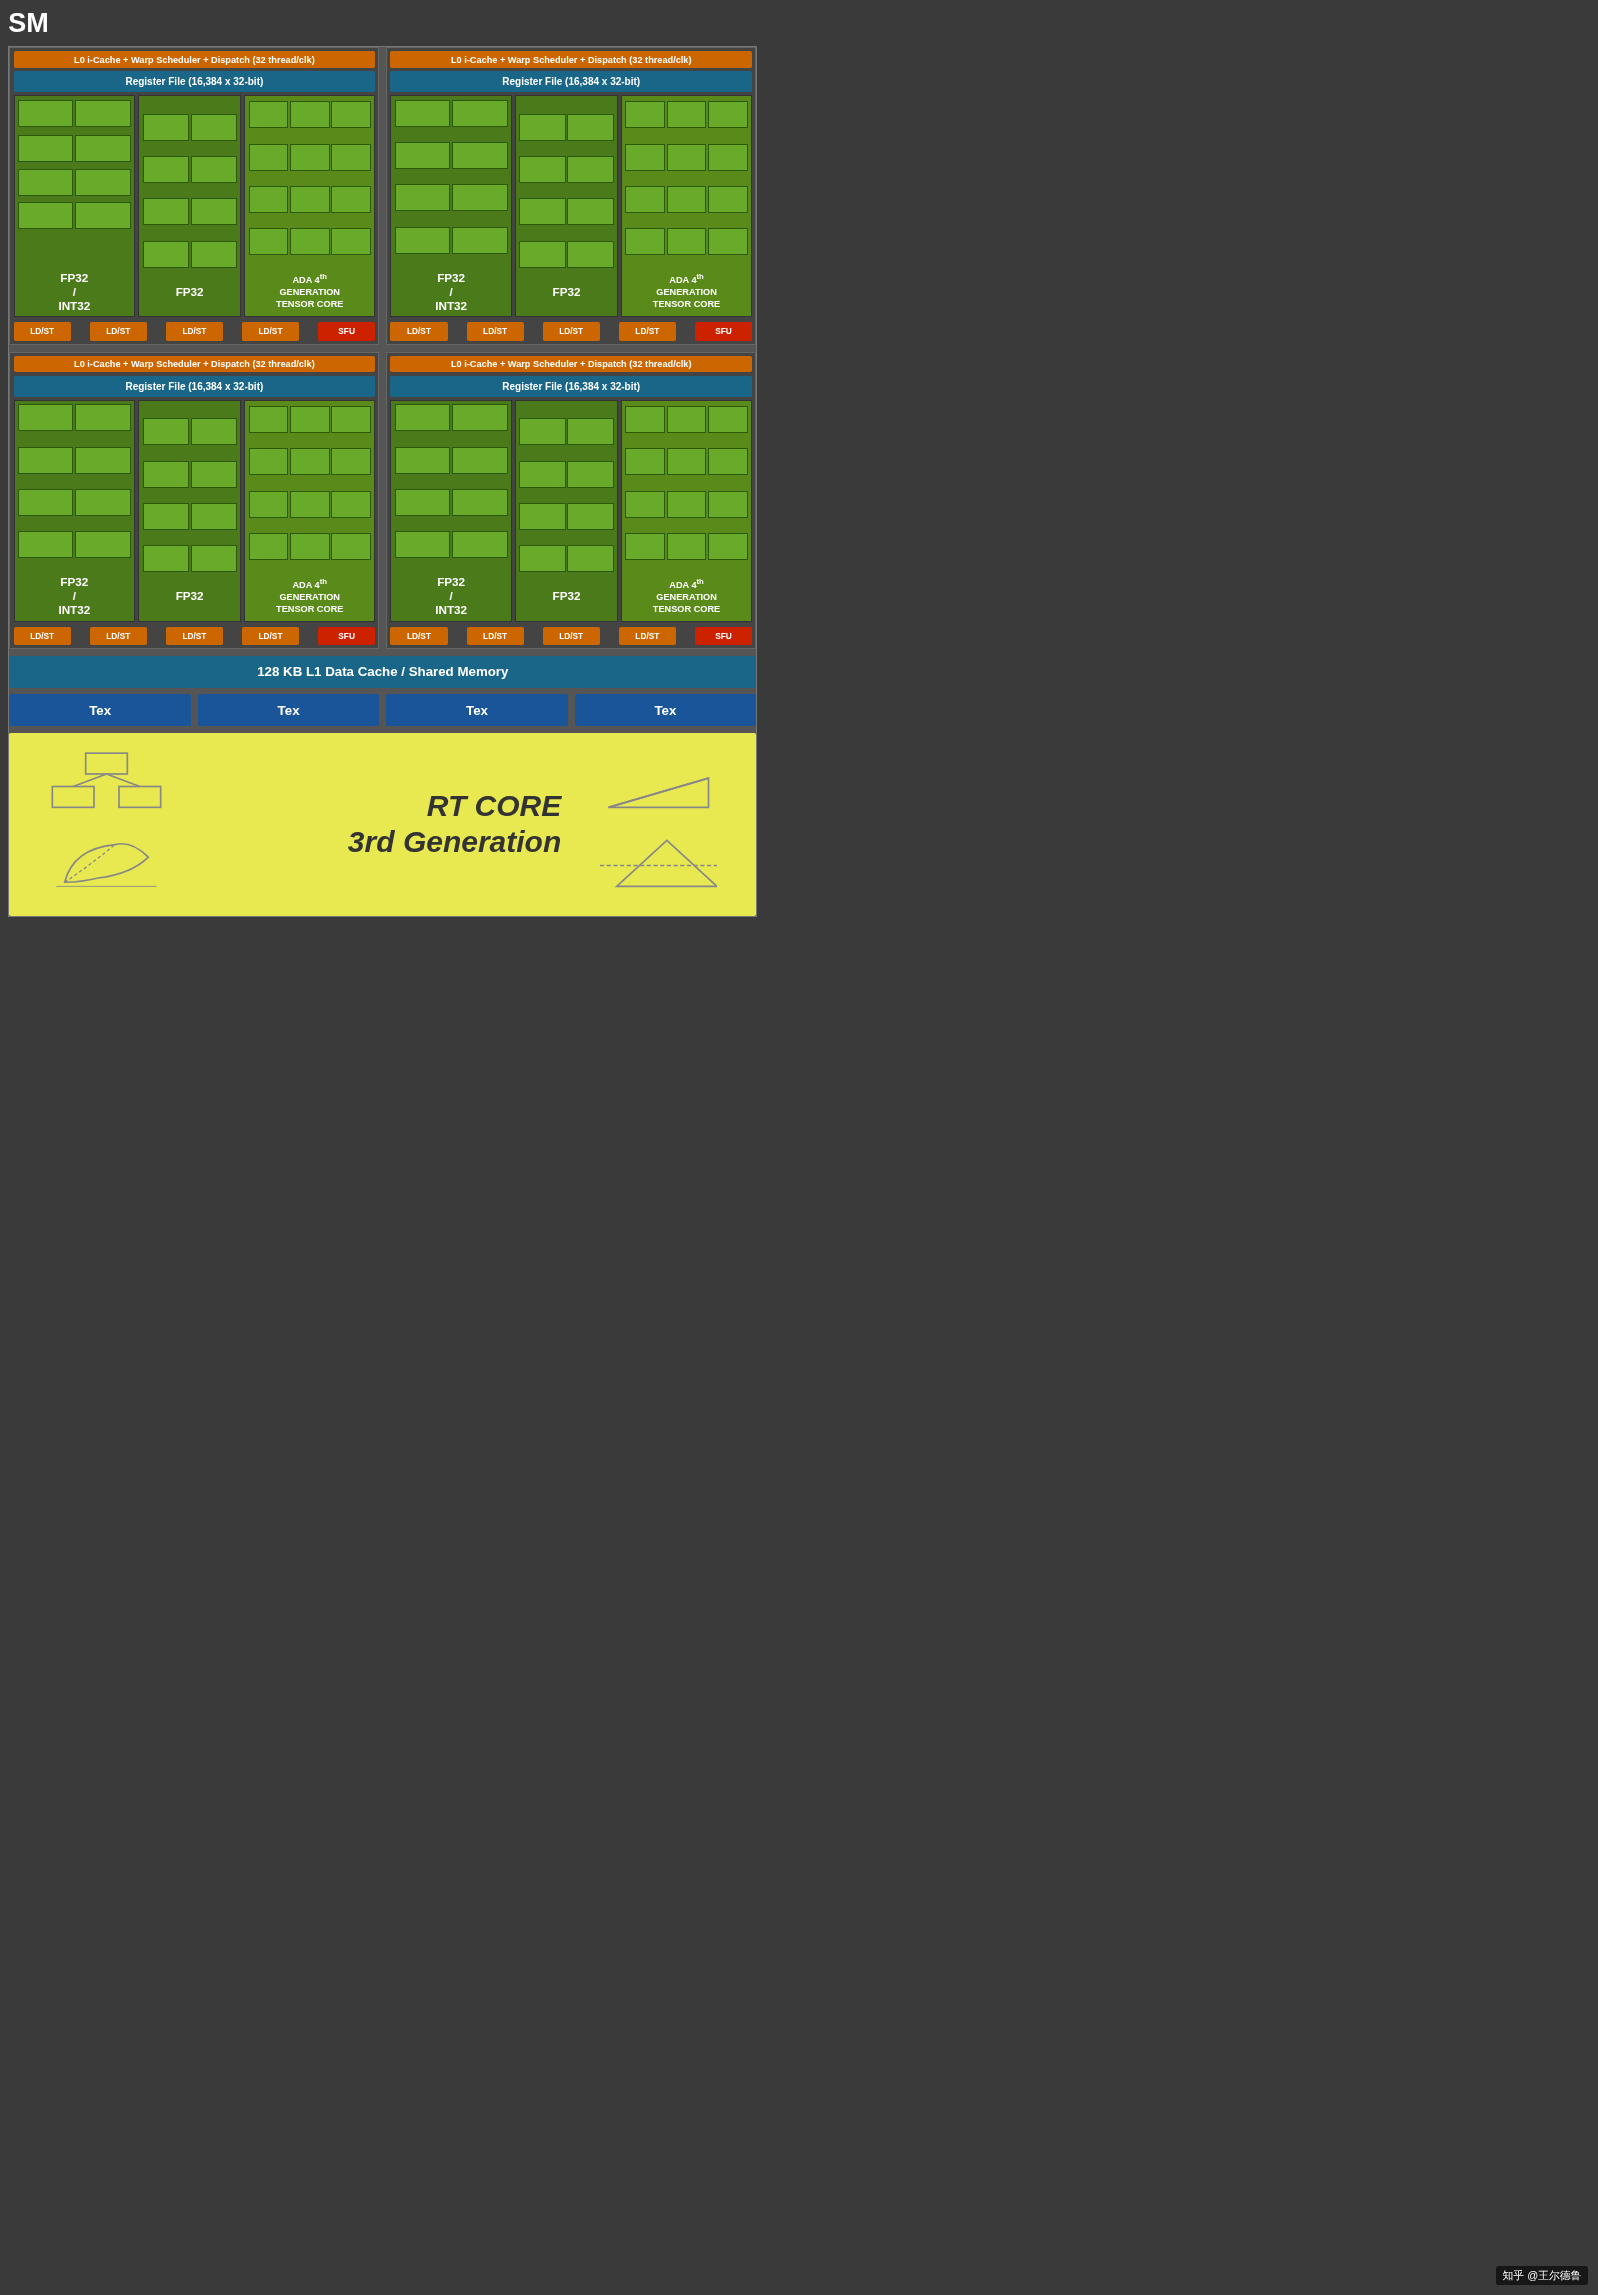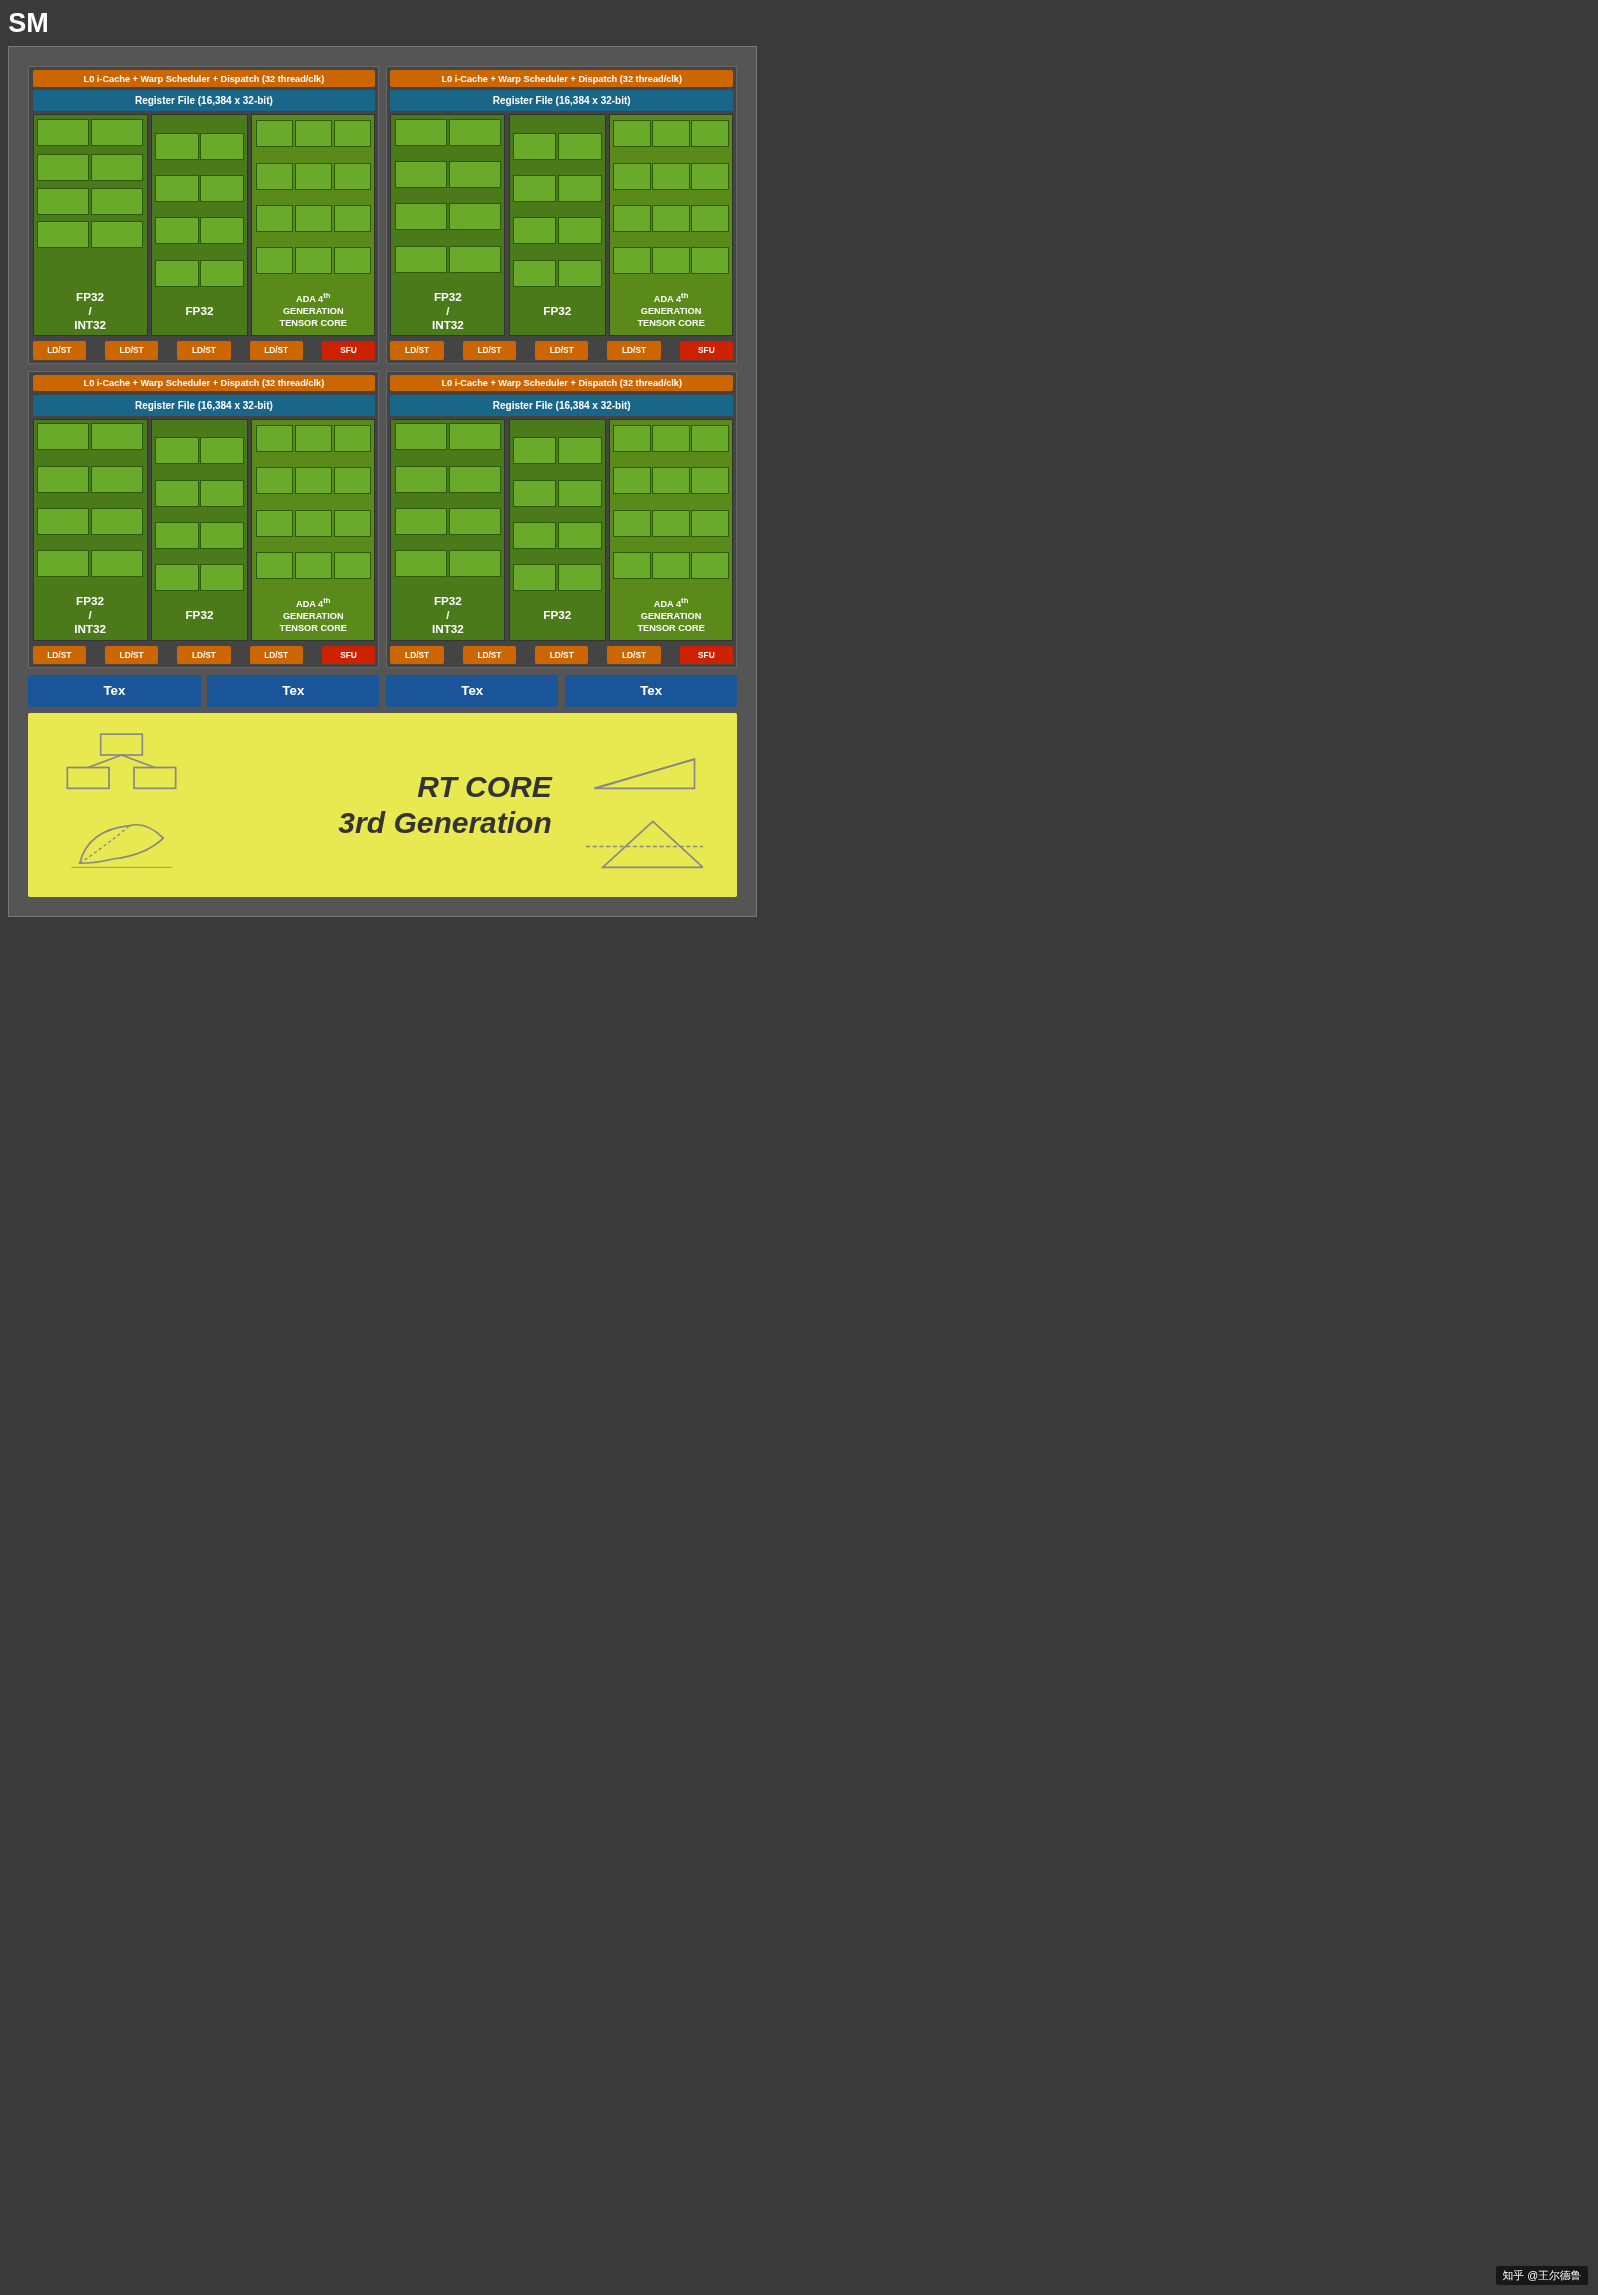--- a/index.html
+++ b/index.html
@@ -16,21 +16,21 @@
     .sm-label {
       color: white;
       font-size: 27px;
       font-weight: bold;
       margin-bottom: 6.7px;
     }
     .sm-container {
       background: #555;
       border: 1.7px solid #777;
       width: 749px;
-      padding: 19px;
+      padding: 0;
       display: flex;
       flex-direction: column;
       gap: 6.7px;
     }
     .quad-row {
       display: flex;
       gap: 6.7px;
     }
     .sub-unit {
       flex: 1;
@@ -534,20 +534,21 @@
         <div class="ldst-box">LD/ST</div>
         <div class="ldst-box">LD/ST</div>
         <div class="ldst-box">LD/ST</div>
         <div class="ldst-box">LD/ST</div>
         <div class="sfu-box">SFU</div>
       </div>
     </div>
 
   </div>
 
+  <div class="l1-cache-bar">128 KB L1 Data Cache / Shared Memory</div>
 
   <div class="tex-row">
     <div class="tex-box">Tex</div>
     <div class="tex-box">Tex</div>
     <div class="tex-box">Tex</div>
     <div class="tex-box">Tex</div>
   </div>
 
   <div class="rt-core-section">
     <div class="rt-core-icon-left">

